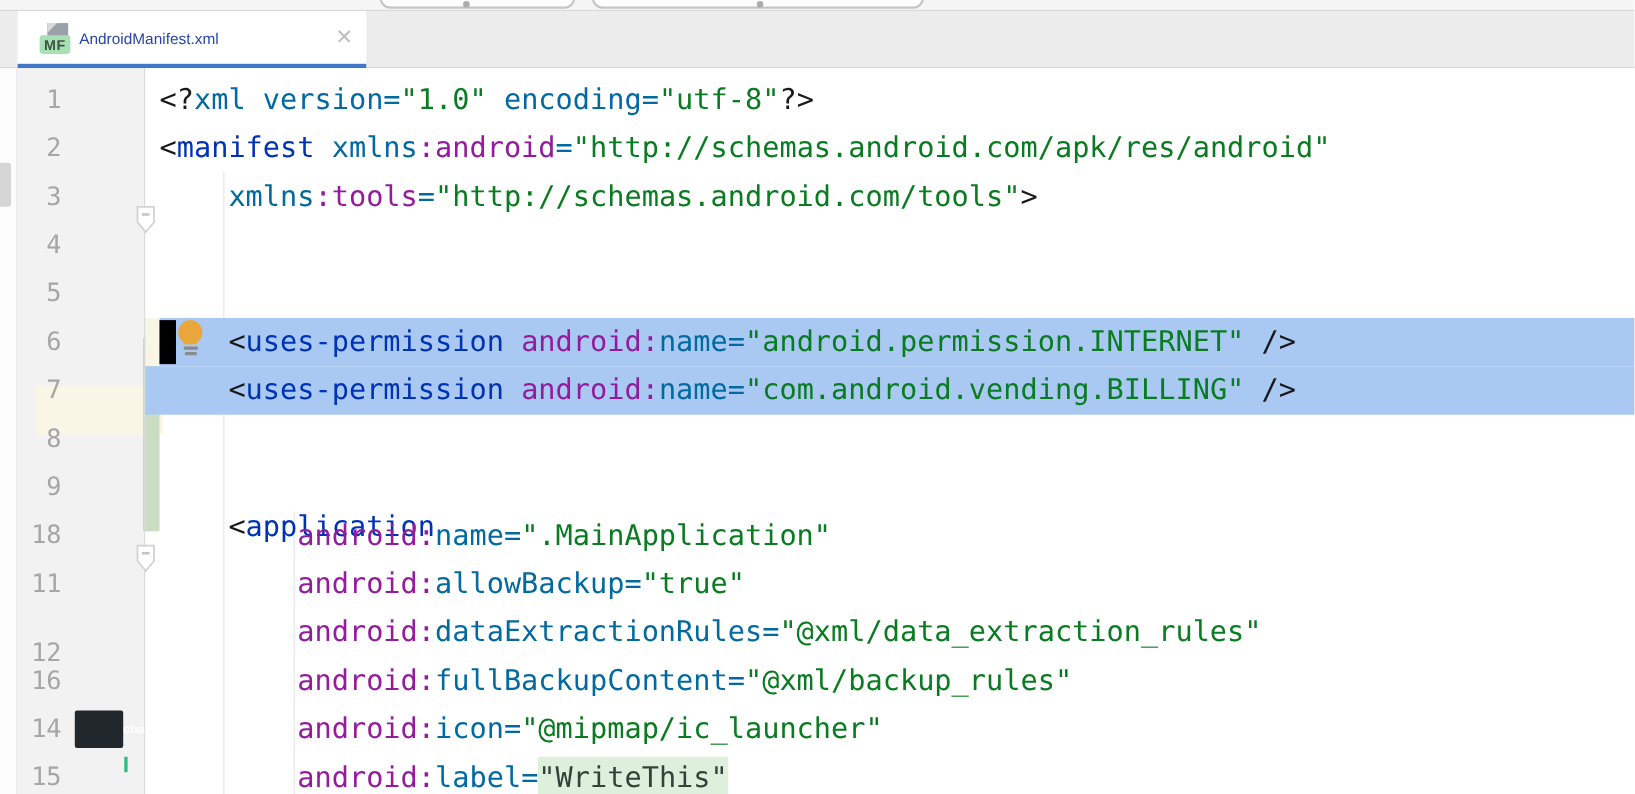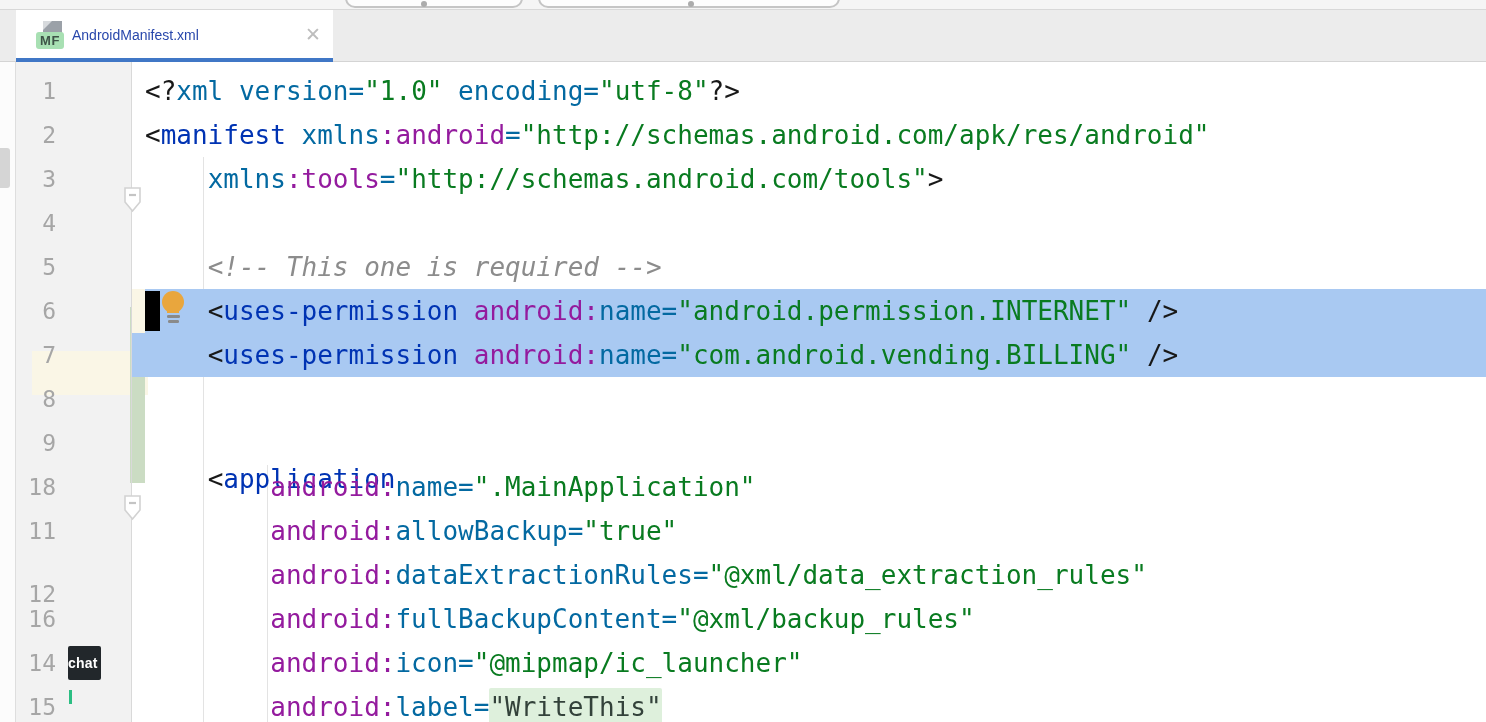--- a/index.html
+++ b/index.html
@@ -33,21 +33,21 @@
 
   
   .gutter { position:absolute; left:16px; top:62px; width:116px; height:660px; background:#f2f2f2; }
   .gutter-border { position:absolute; left:131px; top:62px; width:1px; height:660px; background:#d9d9d9; z-index:6; }
   .gutter-cream { position:absolute; left:16px; top:289px; width:116px; height:44px; background:#faf6e6; z-index:1; }
   .green-bar { position:absolute; left:114px; top:245px; width:15px; height:176px; background:#cbdcc3; z-index:2; }
   .gutter-num { position:absolute; left:0; width:40px; height:44px; line-height:44px; text-align:right; font-family:"DejaVu Sans Mono", monospace; font-size:23px; color:#a6a6a6; z-index:3; }
   .fold-pin { position:absolute; left:105px; width:22px; height:30px; z-index:7; }
   .fold-pin.p2 { top:123px; }
   .fold-pin.p9 { top:431px; }
-  .chat-badge { position:absolute; left:52px; top:584px; width:33px; height:34px; background:#22272b; border-radius:2px; color:#ffffff; font-size:14px; font-weight:bold; text-align:left; line-height:34px; z-index:8; letter-spacing:0.2px; }
+  .chat-badge { position:absolute; left:52px; top:584px; width:33px; height:34px; background:#22272b; border-radius:2px; color:#ffffff; font-size:11px; font-weight:bold; text-align:left; line-height:34px; z-index:8; letter-spacing:0.2px;padding-left:44px; }
   .chat-caret { display:inline-block; width:3px; height:14px; background:#2cbe83; vertical-align:-2px; margin-left:1px; }
 
   
   .editor { position:absolute; left:132px; top:62px; width:1354px; height:660px; background:#ffffff; }
   .indent-guide { position:absolute; width:1px; background:#e3e3e3; z-index:1; }
   .ig-a1 { left:71px; top:95px;  height:132px; }
   .ig-a2 { left:71px; top:315px; height:345px; }
   .ig-b  { left:135px; top:403px; height:257px; }
   .sel-rect { position:absolute; background:#a9c9f2; z-index:2; }
   .sel-6 { left:13px; top:227px; width:1341px; height:44px; }
@@ -132,21 +132,21 @@
     <div class="indent-guide ig-a2"></div>
     <div class="indent-guide ig-b"></div>
     <div class="cream-sliver"></div>
     <div class="sel-rect sel-6"></div>
     <div class="sel-rect sel-7"></div>
     <div>
         <div class="code-row" style="top: 7px;"><span class="tok-p">&lt;?</span><span class="tok-a">xml</span><span class="tok-s"> </span><span class="tok-a">version</span><span class="tok-a">=</span><span class="tok-v">"1.0"</span><span class="tok-s"> </span><span class="tok-a">encoding</span><span class="tok-a">=</span><span class="tok-v">"utf-8"</span><span class="tok-p">?&gt;</span></div>
         <div class="code-row" style="top: 51px;"><span class="tok-p">&lt;</span><span class="tok-t">manifest</span><span class="tok-s"> </span><span class="tok-a">xmlns</span><span class="tok-n">:android</span><span class="tok-a">=</span><span class="tok-v">"http://schemas.android.com/apk/res/android"</span></div>
         <div class="code-row" style="top: 95px;"><span class="tok-s">    </span><span class="tok-a">xmlns</span><span class="tok-n">:tools</span><span class="tok-a">=</span><span class="tok-v">"http://schemas.android.com/tools"</span><span class="tok-p">&gt;</span></div>
         <div class="code-row" style="top: 139px;"></div>
-        <div class="code-row" style="top: 183px;"><span class="tok-s">    </span><span class="tok-c">&lt;!-- This one is required --&gt;</span></div>
+        <div class="code-row" style="top: 183px;"><span class="tok-s">    </span></div>
         <div class="code-row" style="top: 227px;"><span class="tok-s">    </span><span class="tok-p">&lt;</span><span class="tok-t">uses-permission</span><span class="tok-s"> </span><span class="tok-n">android:</span><span class="tok-a">name</span><span class="tok-a">=</span><span class="tok-v">"android.permission.INTERNET"</span><span class="tok-s"> </span><span class="tok-p">/&gt;</span></div>
         <div class="code-row" style="top: 271px;"><span class="tok-s">    </span><span class="tok-p">&lt;</span><span class="tok-t">uses-permission</span><span class="tok-s"> </span><span class="tok-n">android:</span><span class="tok-a">name</span><span class="tok-a">=</span><span class="tok-v">"com.android.vending.BILLING"</span><span class="tok-s"> </span><span class="tok-p">/&gt;</span></div>
         <div class="code-row" style="top: 315px;"></div>
         <div class="code-row" style="top: 359px; margin-top: 36px;"><span class="tok-s">    </span><span class="tok-p">&lt;</span><span class="tok-t">application</span></div>
         <div class="code-row" style="top: 403px;"><span class="tok-s">        </span><span class="tok-n">android:</span><span class="tok-a">name</span><span class="tok-a">=</span><span class="tok-v">".MainApplication"</span></div>
         <div class="code-row" style="top: 447px;"><span class="tok-s">        </span><span class="tok-n">android:</span><span class="tok-a">allowBackup</span><span class="tok-a">=</span><span class="tok-v">"true"</span></div>
         <div class="code-row" style="top: 491px;"><span class="tok-s">        </span><span class="tok-n">android:</span><span class="tok-a">dataExtractionRules</span><span class="tok-a">=</span><span class="tok-v">"@xml/data_extraction_rules"</span></div>
         <div class="code-row" style="top: 535px;"><span class="tok-s">        </span><span class="tok-n">android:</span><span class="tok-a">fullBackupContent</span><span class="tok-a">=</span><span class="tok-v">"@xml/backup_rules"</span></div>
         <div class="code-row" style="top: 579px;"><span class="tok-s">        </span><span class="tok-n">android:</span><span class="tok-a">icon</span><span class="tok-a">=</span><span class="tok-v">"@mipmap/ic_launcher"</span></div>
         <div class="code-row" style="top: 623px;"><span class="tok-s">        </span><span class="tok-n">android:</span><span class="tok-a">label</span><span class="tok-a">=</span><span class="tok-vh">"WriteThis"</span></div>

